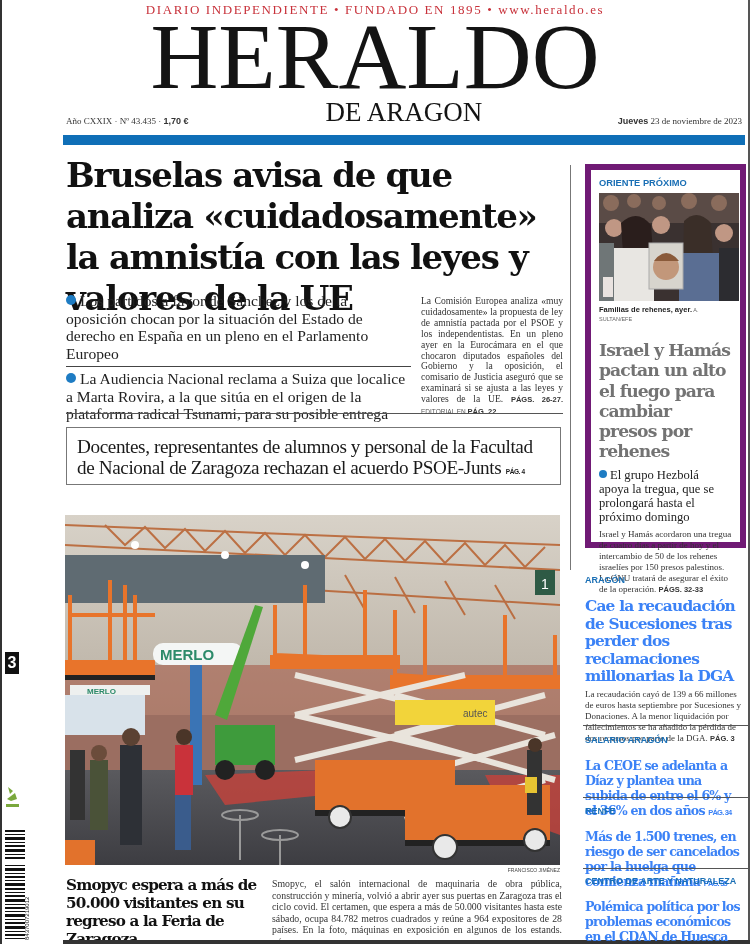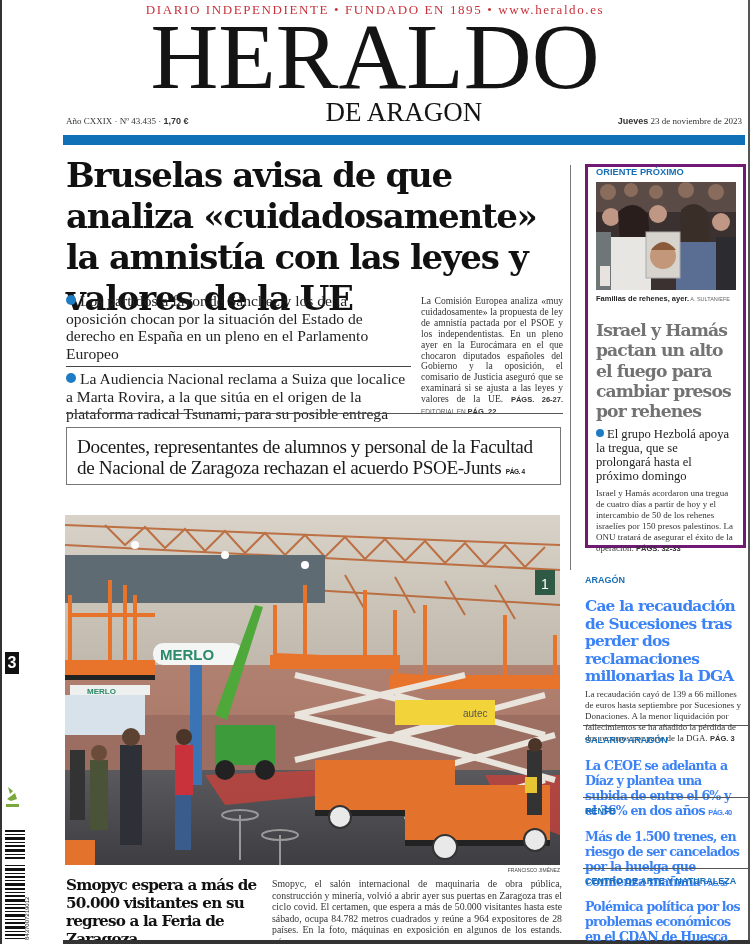--- a/index.html
+++ b/index.html
@@ -49,21 +49,21 @@
   .photo-credit { position: absolute; top: 867px; left: 470px; width: 90px; text-align: right; font-family: "Liberation Sans", sans-serif; font-size: 5px; color: #444; }
 
   .photo-headline { position: absolute; top: 876px; left: 66px; width: 205px;
     font-family: "DejaVu Serif", serif; font-weight: bold; font-size: 15.2px; line-height: 18px; letter-spacing: -0.8px; color: #111; }
   .photo-caption { position: absolute; top: 878px; left: 272px; width: 290px;
     font-family: "Liberation Serif", serif; font-size: 9.8px; line-height: 11.6px; color: #333; text-align: justify; }
 
   .bottom-rule { position: absolute; top: 940px; left: 63px; width: 687px; height: 4px; background: #333; }
 
   
-  .side-box { position: absolute; top: 164px; left: 585px; width: 161px; height: 384px; border: 3px solid #701a75; padding: 0 8px; }
+  .side-box { position: absolute; top: 164px; left: 585px; width: 161px; height: 384px; border: 6px solid #701a75; padding: 8px 8px; }
   .kicker { font-family: "Liberation Sans", sans-serif; font-weight: bold; font-size: 9.3px; color: #1a6fb5; letter-spacing: 0px; }
   .side-photo { margin-top: 5px; width: 140px; height: 108px; position: relative; overflow: hidden; background: #3b3434; }
   .side-caption { margin-top: 4px; font-family: "Liberation Sans", sans-serif; font-size: 7.5px; color: #222; }
   .side-caption b { font-weight: bold; }
   .side-caption span.credit { font-size: 5.5px; color: #666; }
   .side-headline { margin-top: 17px; font-family: "DejaVu Serif", serif; font-weight: bold; font-size: 17.2px; line-height: 20.3px; letter-spacing: -0.9px; color: #737373; }
   .side-bullet { margin-top: 6px; font-family: "Liberation Serif", serif; font-size: 12.6px; line-height: 14px; color: #222; }
   .side-bullet .dot { display: inline-block; width: 8px; height: 8px; border-radius: 50%; background: #1e7cc3; margin-right: 3px; vertical-align: 1px; }
   .side-text { margin-top: 5px; font-family: "Liberation Serif", serif; font-size: 9px; line-height: 11px; color: #333; }
 
@@ -267,21 +267,21 @@
 
 <div class="brief" style="top:575px;">
   <div class="kicker">ARAGÓN</div>
   <h3 class="brief-headline" style="font-size:15.4px; line-height:17.6px;">Cae la recaudación de Sucesiones tras perder dos reclamaciones millonarias la DGA</h3>
   <p class="brief-text"><span>La recaudación cayó de 139 a 66 millones de euros hasta septiembre por Sucesiones y Donaciones. A la menor liquidación por fallecimientos se ha añadido la pérdida de dos recursos por parte de la DGA. </span><span class="pag">PÁG. 3</span></p>
 </div>
 <div class="brief-rule" style="top:725px;"></div>
 
 <div class="brief" style="top:735px;">
   <div class="kicker">SALARIO ARAGÓN</div>
-  <h3 class="brief-headline" style="font-size:12.6px; line-height:15px;"><span>La CEOE se adelanta a Díaz y plantea una subida de entre el 6% y el 36% en dos años </span><span class="pag">PÁG. 40</span></h3>
+  <h3 class="brief-headline" style="font-size:12.6px; line-height:15px;"><span>La CEOE se adelanta a Díaz y plantea una subida de entre el 6% y el 36% en dos años </span><span class="pag">PÁG. 34</span></h3>
 </div>
 <div class="brief-rule" style="top:797px;"></div>
 
 <div class="brief" style="top:806px;">
   <div class="kicker">RENFE</div>
   <h3 class="brief-headline" style="font-size:12.6px; line-height:15px;"><span>Más de 1.500 trenes, en riesgo de ser cancelados por la huelga que comienza mañana </span><span class="pag">PÁG. 35</span></h3>
 </div>
 <div class="brief-rule" style="top:868px;"></div>
 
 <div class="brief" style="top:876px;">

